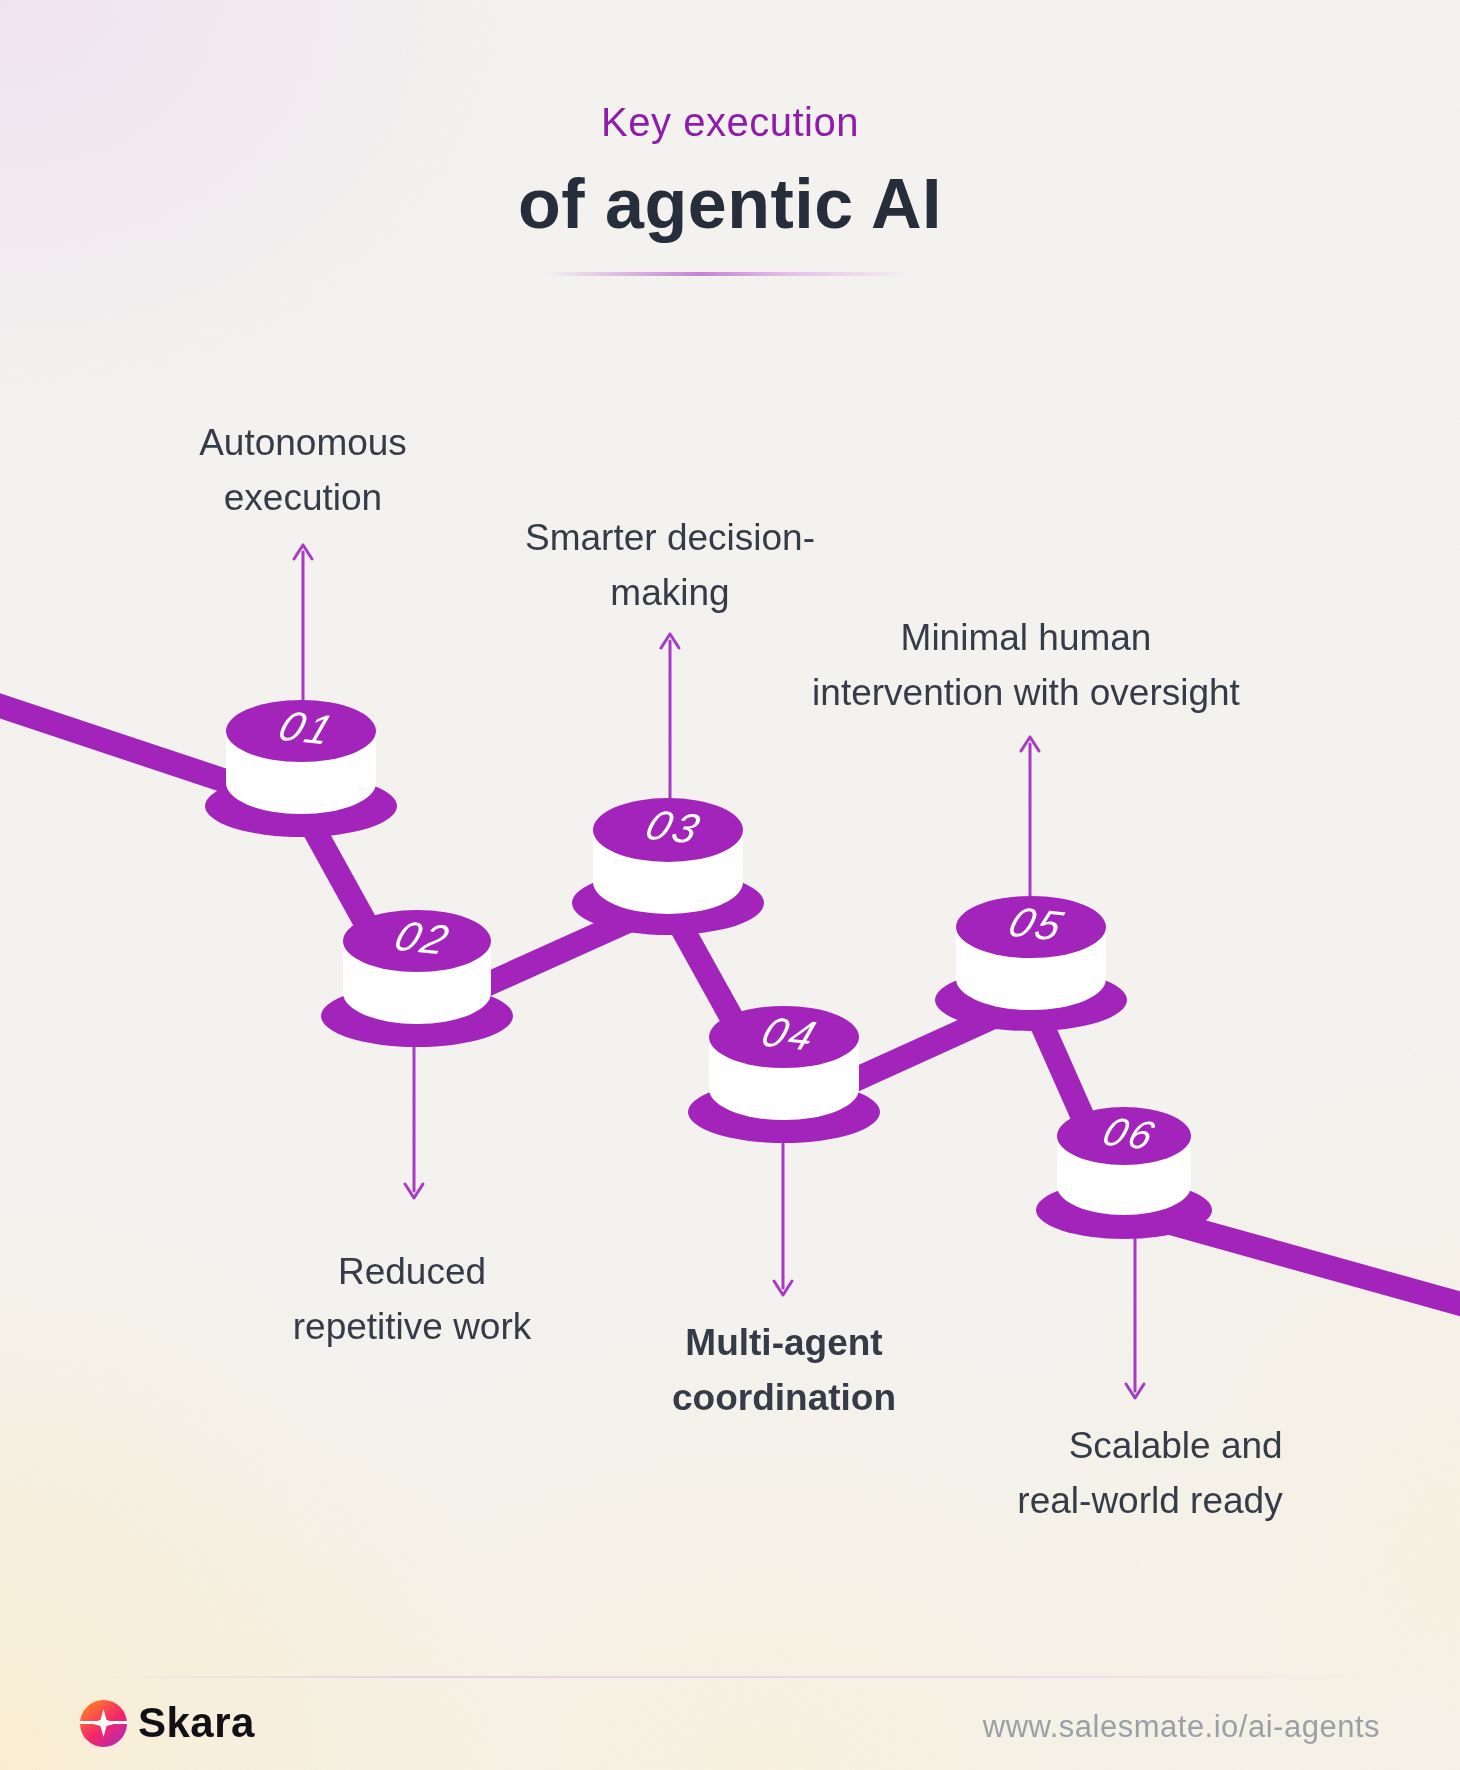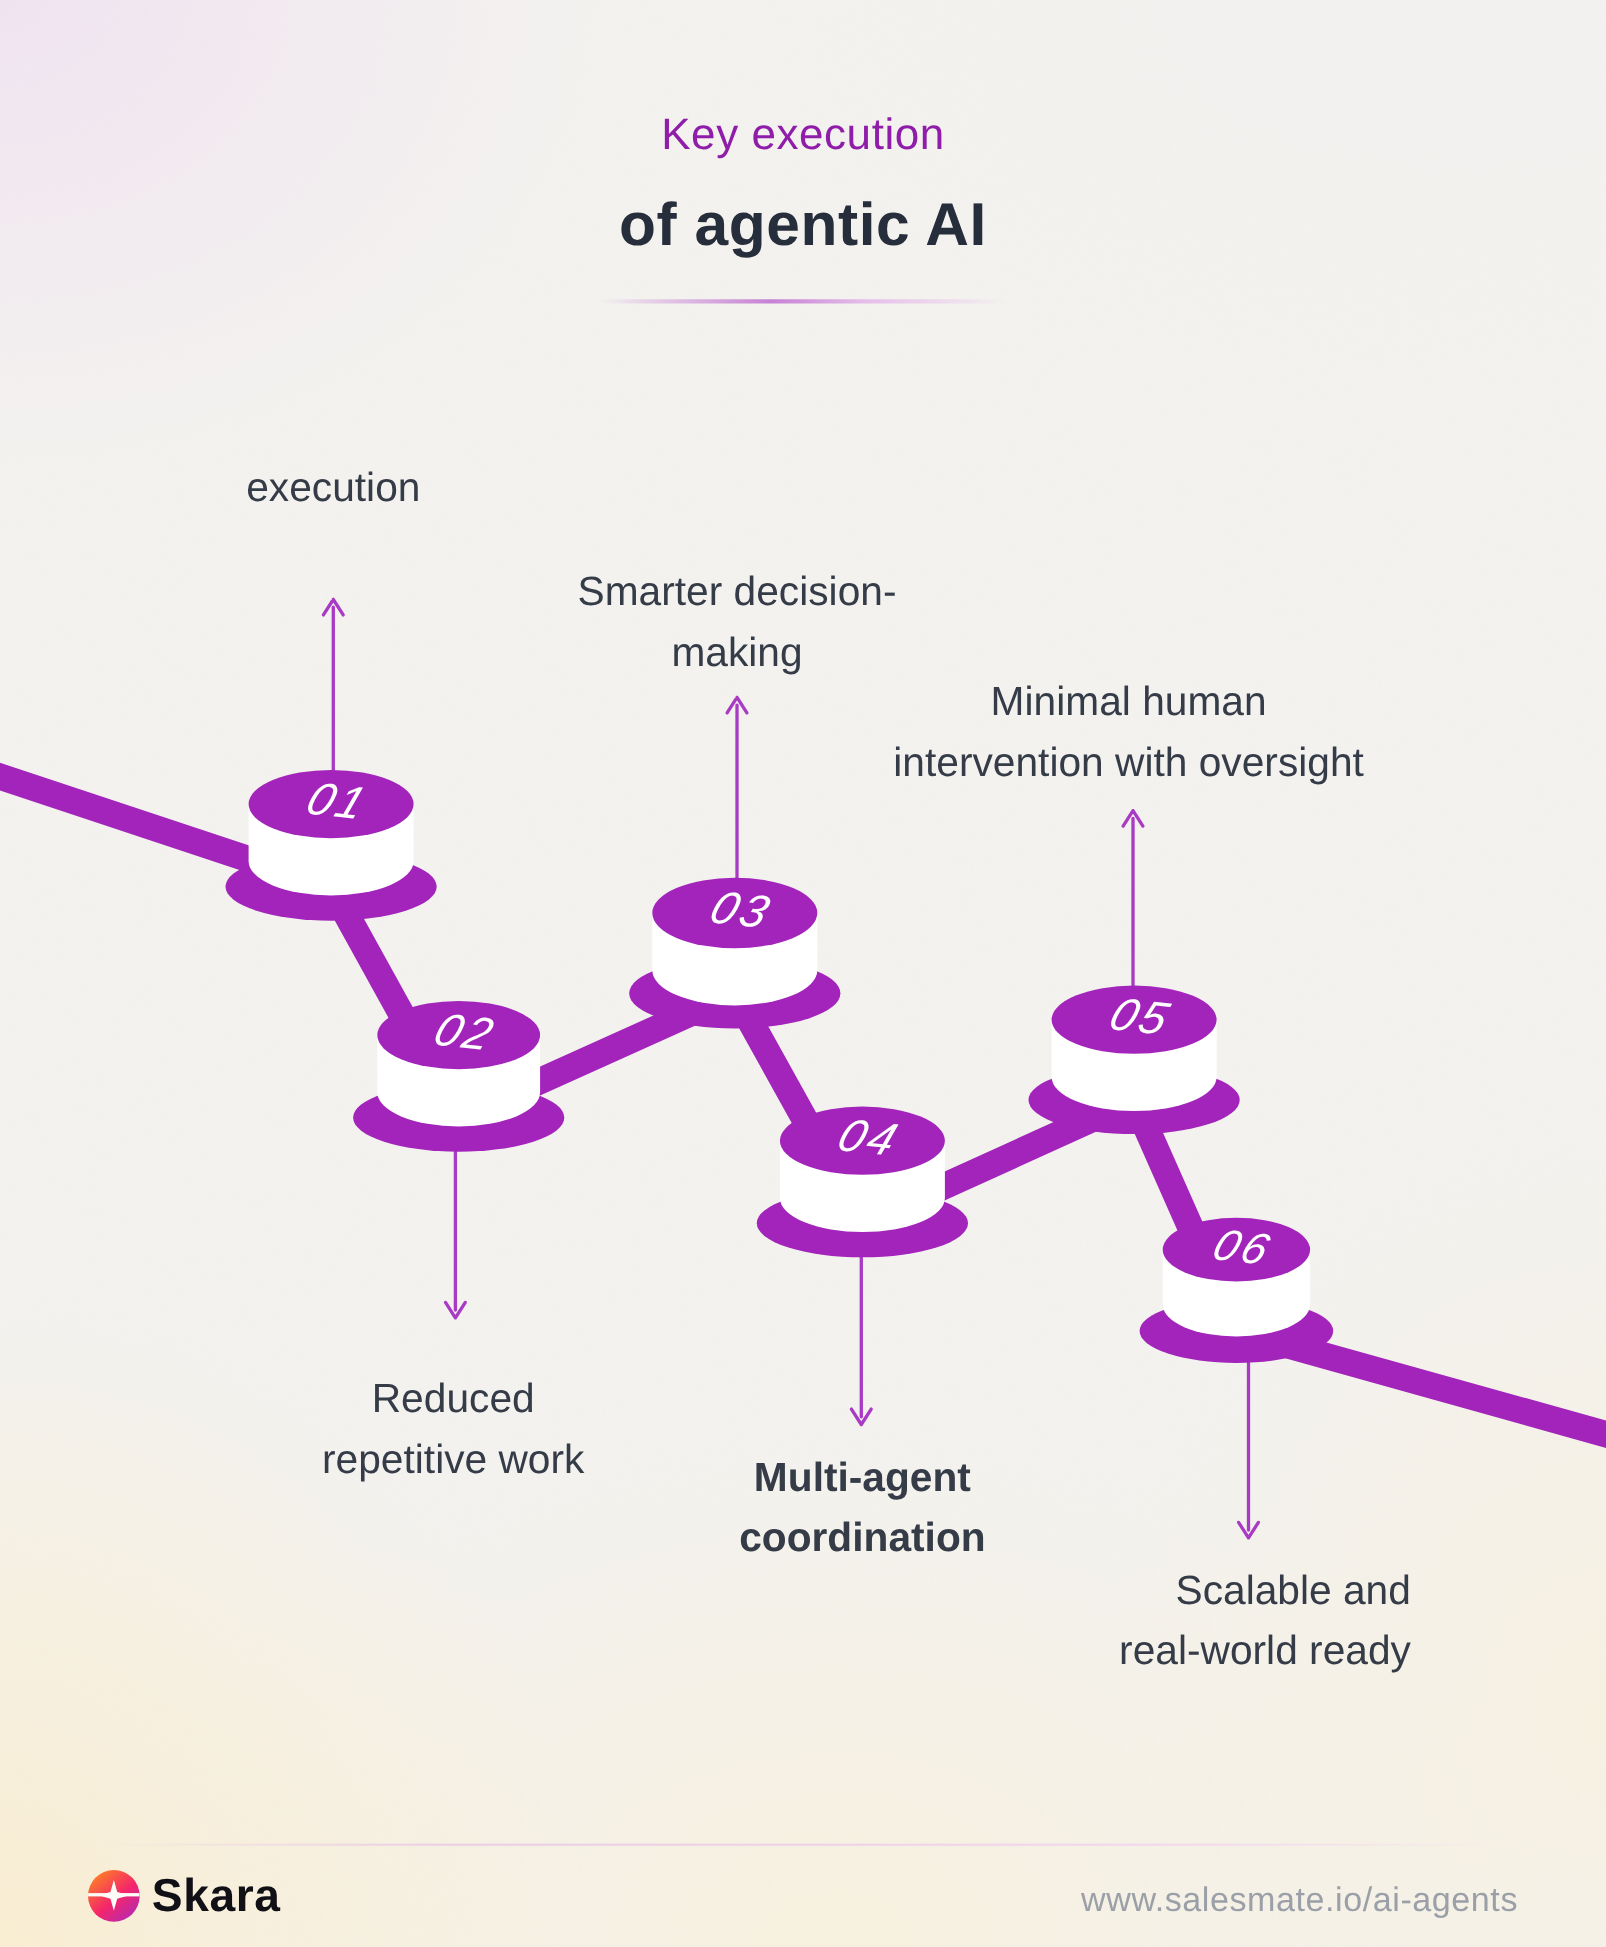--- a/index.html
+++ b/index.html
@@ -19,21 +19,21 @@
   .noise{position:absolute;inset:0;width:100%;height:100%;pointer-events:none;}
 
   
   .eyebrow{
     position:absolute;top:97px;left:0;width:100%;
     text-align:center;font-size:40px;line-height:50px;font-weight:500;
     color:#8F1DA9;letter-spacing:0.5px;
   }
   .main-title{
     position:absolute;top:162px;left:0;width:100%;
-    text-align:center;font-size:55px;line-height:84px;font-weight:700;
+    text-align:center;font-size:70px;line-height:84px;font-weight:700;
     color:#262D3B;letter-spacing:0.5px;
   }
   .title-divider{
     position:absolute;top:272px;left:545px;width:370px;height:4px;border-radius:2px;
     background:linear-gradient(90deg, rgba(196,120,210,0) 0%, rgba(184,92,204,0.75) 42%,
                rgba(223,165,232,0.65) 66%, rgba(196,120,210,0) 100%);
   }
 
   
   .diagram{position:absolute;inset:0;width:100%;height:100%;}
@@ -167,20 +167,21 @@
 
     <g>
       <ellipse class="disc" cx="1124" cy="1210" rx="88" ry="29"></ellipse>
       <path class="cyl-body" d="M1057 1136 L1057 1186 A67 29 0 0 0 1191 1186 L1191 1136 Z"></path>
       <ellipse class="cyl-top" cx="1124" cy="1136" rx="67" ry="29"></ellipse>
       <text class="num num-small" transform="translate(1125 1147) rotate(6) skewX(-14)">06</text>
     </g>
   </svg>
 
   <div class="node-label" style="left:303px;top:415px;">
+    <span>Autonomous</span>
     <span>execution</span>
   </div>
   <div class="node-label" style="left:670px;top:510px;">
     <span>Smarter decision-</span>
     <span>making</span>
   </div>
   <div class="node-label" style="left:1026px;top:610px;">
     <span>Minimal human</span>
     <span>intervention with oversight</span>
   </div>

